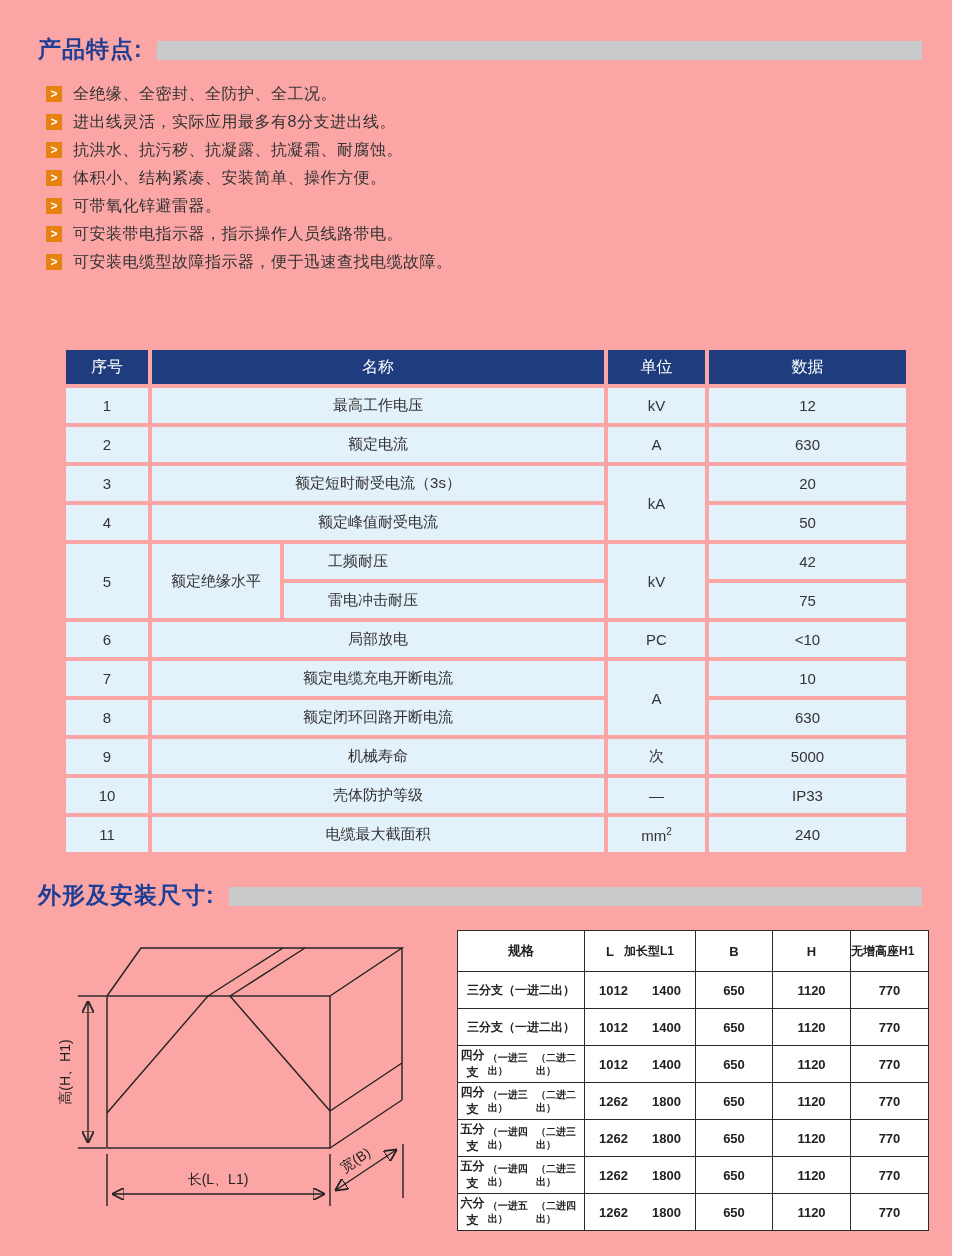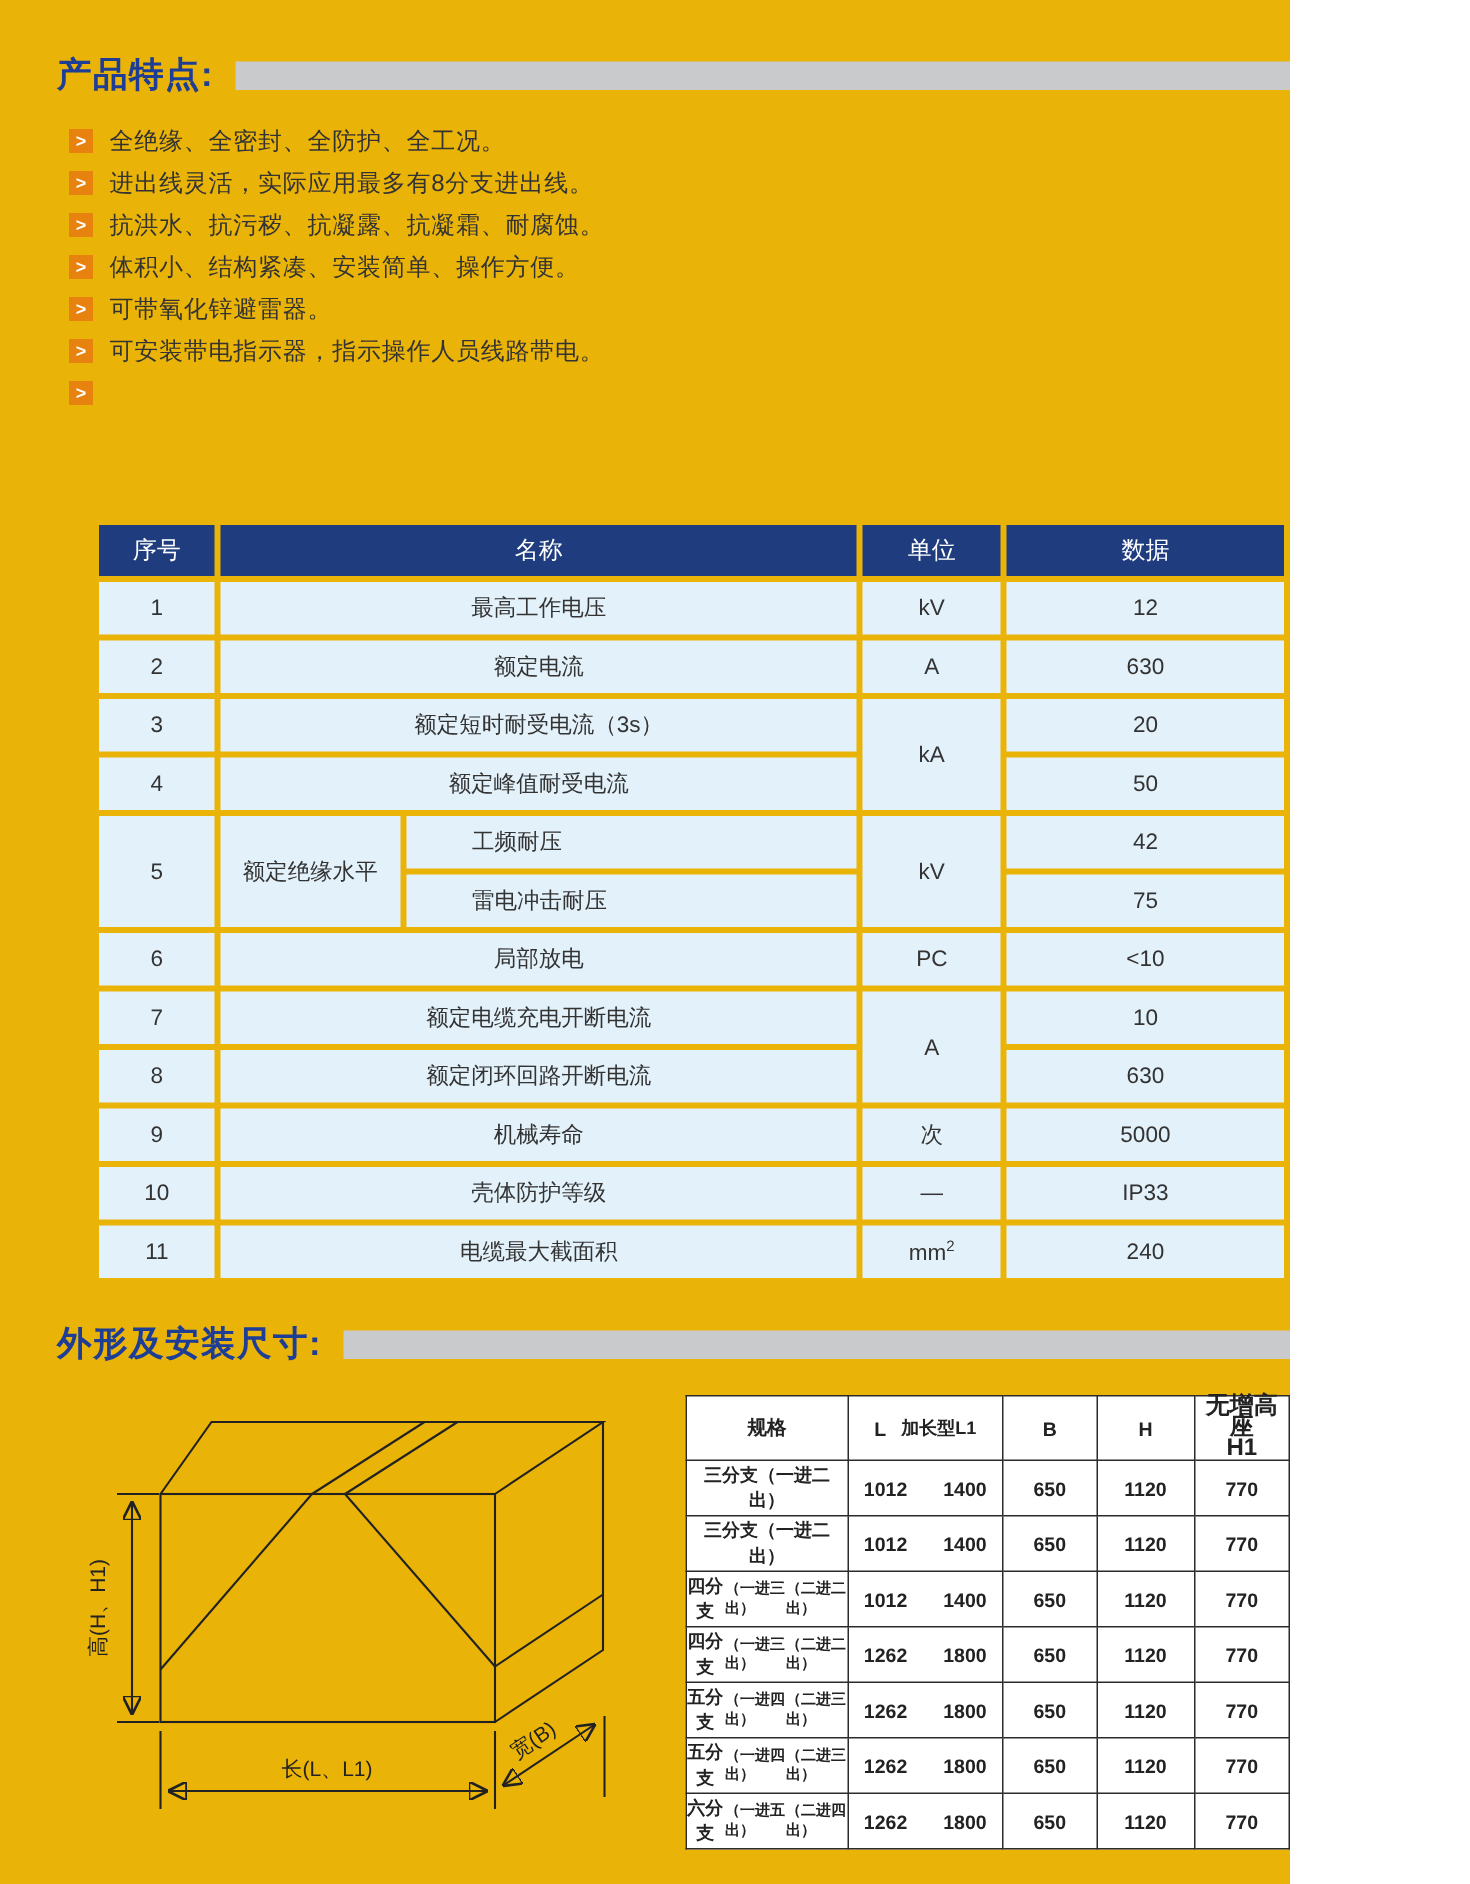--- a/index.html
+++ b/index.html
@@ -1,17 +1,17 @@
 <!DOCTYPE html>
 <html><head>
 <meta charset="utf-8">
 <style>
   html,body { margin:0; padding:0; background:#fff; }
   .page {
-    position:relative; width:860px; height:1256px; background:#eab308;
+    position:relative; width:952px; height:1256px; background:#fca5a5;
     font-family:"Liberation Sans","DejaVu Sans",sans-serif; overflow:hidden;
   }
 
   
   .sec-head { position:absolute; left:38px; width:884px; display:flex; align-items:center; }
   .sec-title { font-size:23px; font-weight:bold; color:#1e3e96; white-space:nowrap; letter-spacing:1px; }
   .sec-bar { flex:1; height:19px; background:#c9cacb; margin-left:14px; margin-top:2px; }
   #head-features { top:34px; }
   #head-params   { top:300px; }
   #head-dims     { top:880px; }
@@ -47,21 +47,21 @@
   .dim-table { position:absolute; left:457px; top:930px; border-collapse:collapse; background:#fff; }
   .dim-table th, .dim-table td {
     border:1.6px solid #2b2b2b; color:#222; font-weight:bold;
     font-size:13px; text-align:center; padding:0;
   }
   .dim-table th { height:40px; }
   .dim-table td { height:36px; }
   .c-spec { width:126px; } .c-l { width:110px; } .c-b { width:76px; } .c-h { width:77px; } .c-h1 { width:77px; }
   .hdr-l { display:flex; align-items:center; justify-content:center; gap:10px; }
   .hdr-l .ext { display:flex; flex-direction:row; font-size:12px; line-height:13px; }
-  .hdr-2line { display:flex; flex-direction:column; font-size:16px; line-height:14px; }
+  .hdr-2line { display:flex; flex-direction:row; font-size:12px; line-height:14px; }
   .spec-one { font-size:12px; }
   .spec-two { display:flex; align-items:center; justify-content:space-between; gap:1px; font-size:12px; }
   .spec-lines { display:flex; flex-direction:row; font-size:10px; line-height:13px; text-align:left; }
   .lv { display:flex; justify-content:center; gap:24px; }
 </style>
 </head>
 <body>
 
 <div class="page">
 
@@ -90,20 +90,21 @@
     <li>
       <span class="bullet-icon">&gt;</span>
       <span class="feature-text">可带氧化锌避雷器。</span>
     </li>
     <li>
       <span class="bullet-icon">&gt;</span>
       <span class="feature-text">可安装带电指示器，指示操作人员线路带电。</span>
     </li>
     <li>
       <span class="bullet-icon">&gt;</span>
+      <span class="feature-text">可安装电缆型故障指示器，便于迅速查找电缆故障。</span>
     </li>
   </ul>
 
 
   <table class="params-table">
     <colgroup>
       <col style="width:82px">
         <col style="width:128px">
         <col style="width:320px">
       <col style="width:97px">

